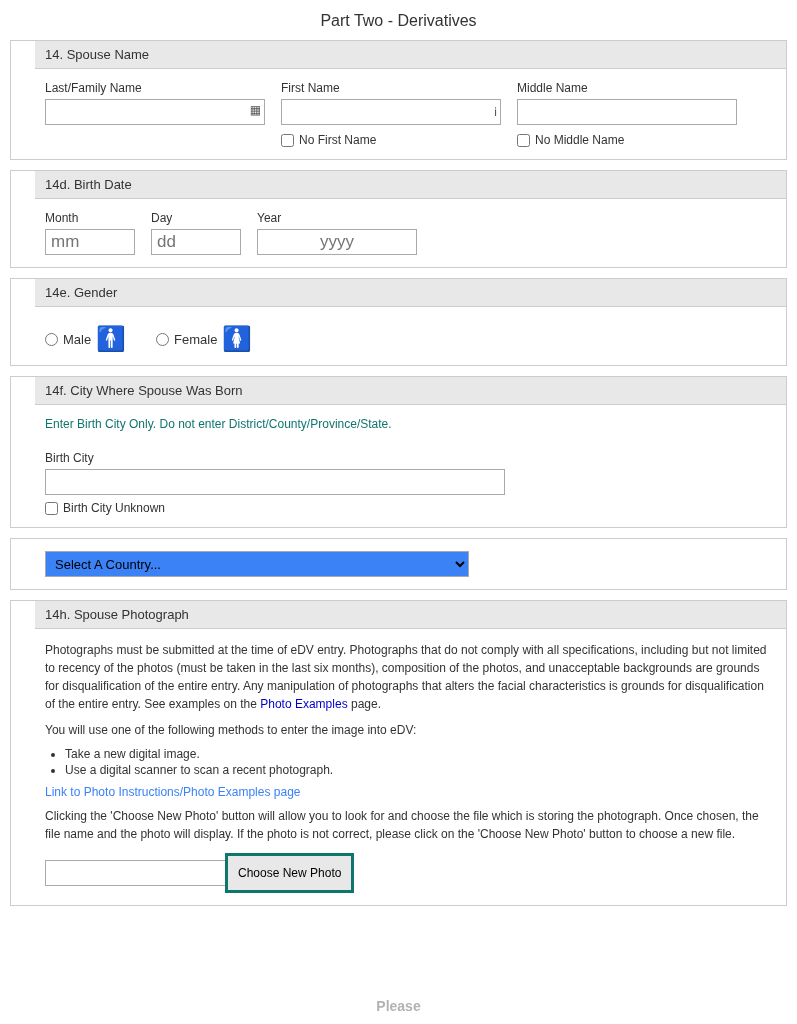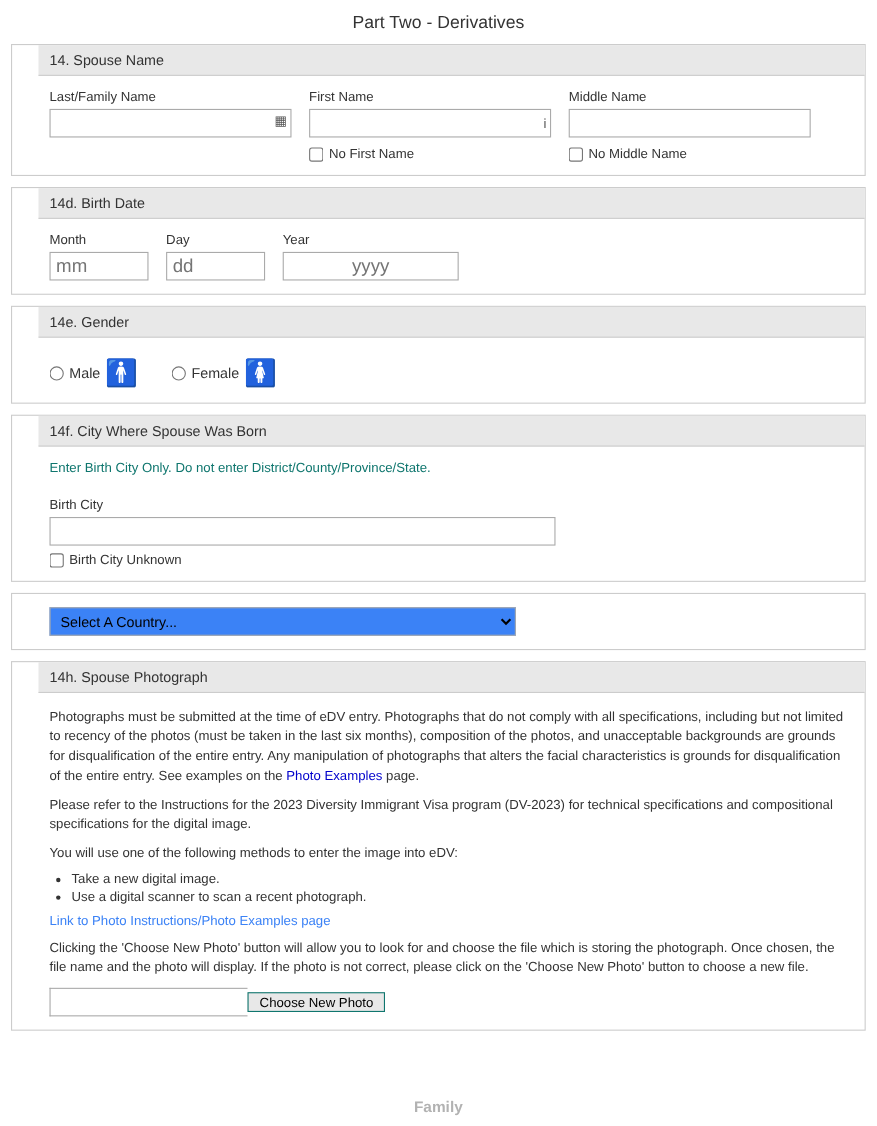--- a/index.html
+++ b/index.html
@@ -134,23 +134,23 @@
     }
     .photo-filename-input {
       width: 180px;
       height: 26px;
       border: 1px solid #aaa;
       border-right: none;
       padding: 3px 5px;
       font-size: 12px;
     }
     .choose-photo-btn {
-      height: 18px;
+      height: 40px;
       padding: 0 10px;
-      border: 1px solid #0f766e;
+      border: 3px solid #0f766e;
       background: #e8e8e8;
       cursor: pointer;
       font-size: 12px;
     }
     
     .watermark {
       position: fixed;
       bottom: 10px;
       left: 50%;
       transform: translateX(-50%);
@@ -265,28 +265,27 @@
 </div>
 
 <div class="section">
   <div class="section-header">14h. Spouse Photograph</div>
   <div class="section-body">
     <p class="photo-text">
       <span>Photographs must be submitted at the time of eDV entry. Photographs that do not comply with all specifications, including but not limited to recency of the photos (must be taken in the last six months), composition of the photos, and unacceptable backgrounds are grounds for disqualification of the entire entry. Any manipulation of photographs that alters the facial characteristics is grounds for disqualification of the entire entry. See examples on the</span>
       <a href="#" class="photo-link">Photo Examples</a>
       <span>page.</span>
     </p>
-    <p class="photo-text">Please refer to the Instructions for the 2023 Diversity Immigrant Visa program (DV-2023) for technical specifications and compositional specifications for the digital image.</p>
     <p class="photo-text">You will use one of the following methods to enter the image into eDV:</p>
     <ul class="photo-list">
       <li>Take a new digital image.</li>
       <li>Use a digital scanner to scan a recent photograph.</li>
     </ul>
     <a href="#" class="photo-link-line">Link to Photo Instructions/Photo Examples page</a>
     <p class="photo-text">Clicking the 'Choose New Photo' button will allow you to look for and choose the file which is storing the photograph. Once chosen, the file name and the photo will display. If the photo is not correct, please click on the 'Choose New Photo' button to choose a new file.</p>
     <div class="choose-photo-row">
       <input type="text" class="photo-filename-input" value="" style="">
       <button class="choose-photo-btn">Choose New Photo</button>
     </div>
   </div>
 </div>
 
-<div class="watermark">Family</div>
+<div class="watermark">Please</div>
 
 </body></html>

